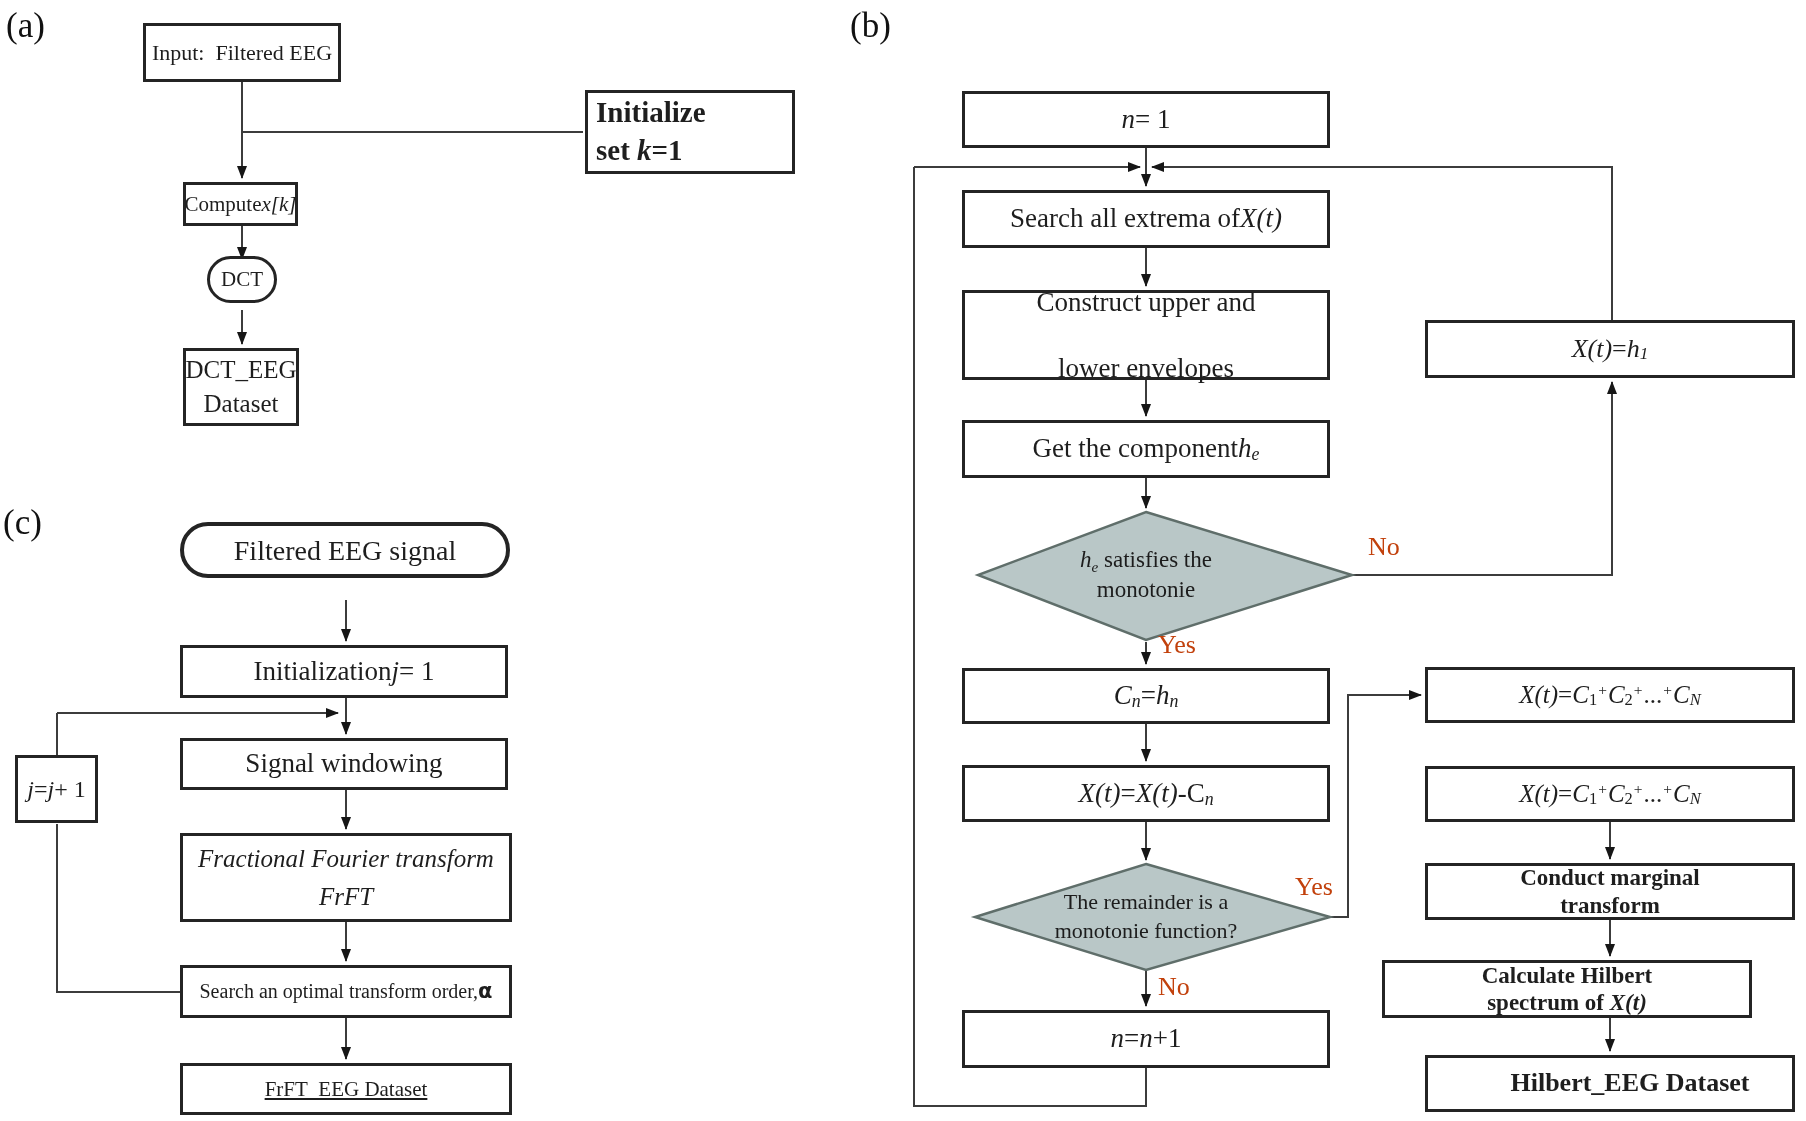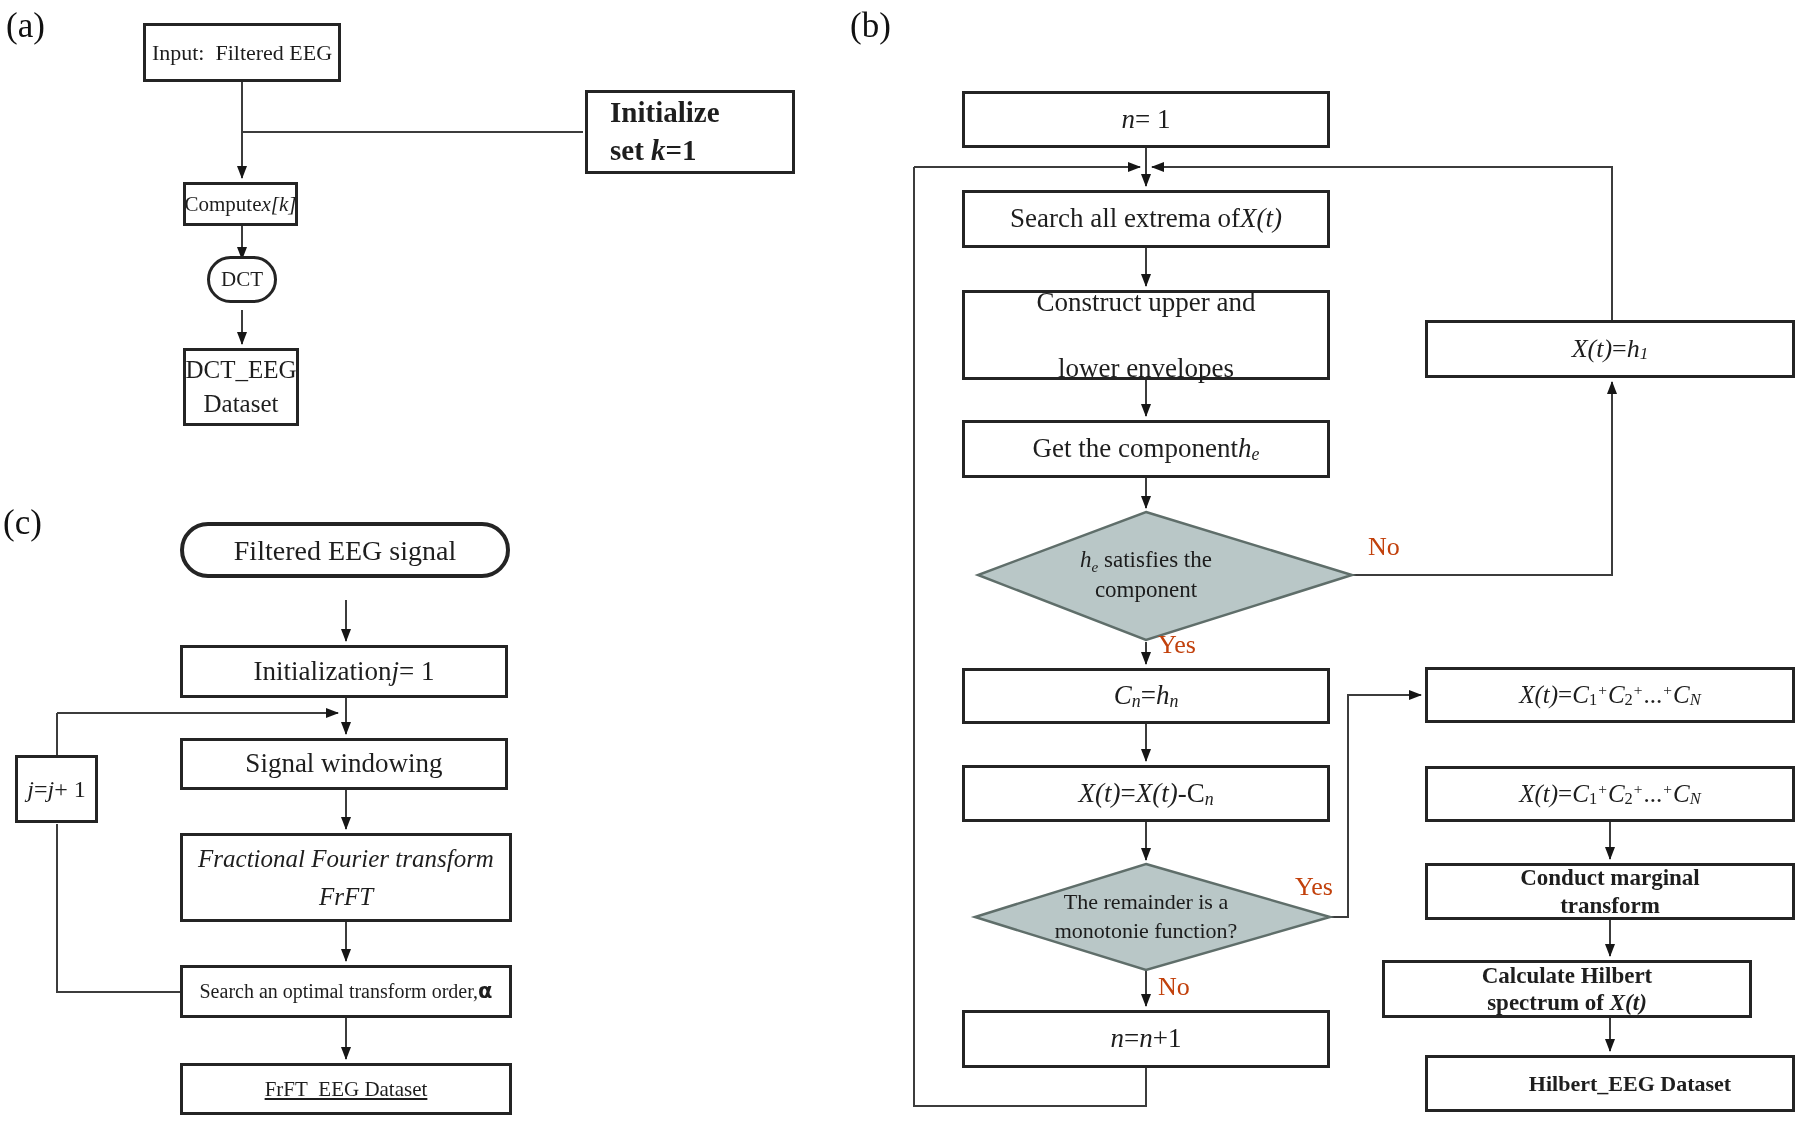--- a/index.html
+++ b/index.html
@@ -5,21 +5,21 @@
   html,body{margin:0;padding:0;background:#ffffff;}
   #canvas{position:relative;width:1806px;height:1121px;background:#ffffff;overflow:hidden;
           font-family:"Liberation Serif","DejaVu Serif",serif;color:#1e1e1e;}
   #wires{position:absolute;left:0;top:0;width:1806px;height:1121px;}
   .box{position:absolute;background:#ffffff;border:3px solid #242424;box-sizing:border-box;
        display:flex;align-items:center;justify-content:center;text-align:center;
        white-space:nowrap;line-height:1.25;}
   .col{flex-direction:column;}
   .stadium{border-radius:42px;}
   .bold{font-weight:bold;}
-  .left-align{align-items:flex-start;justify-content:center;text-align:right;padding-left:22px;}
+  .left-align{align-items:flex-start;justify-content:center;text-align:right;padding-left:8px;}
   .i{font-style:italic;}
   .sb{font-size:0.66em;position:relative;top:0.30em;line-height:0;}
   .sbi{font-size:0.66em;position:relative;top:0.30em;line-height:0;font-style:italic;}
   .ps{font-size:0.62em;position:relative;top:-0.35em;padding:0 1px;}
   .alpha{font-weight:bold;font-family:"DejaVu Sans",sans-serif;font-size:1.05em;}
   .pre{white-space:pre;}
   .plabel{position:absolute;font-size:35px;color:#111;}
   .lbl{position:absolute;font-size:26px;color:#c2410c;}
   .dtext{position:absolute;text-align:center;line-height:1.3;color:#1c1c1c;}
   .nowrap{white-space:nowrap;}
@@ -154,21 +154,21 @@
   </div>
 
   <div class="box" style="left:962px;top:420px;width:368px;height:58px;font-size:27px;">
     <span>Get the component </span>
       <span class="i">h</span>
       <span class="sbi">e</span>
   </div>
 
   <div class="dtext nowrap" style="left:1026px;top:545px;width:240px;font-size:23px;">
     <div><span class="i">h</span><span class="sbi">e</span><span> satisfies the</span></div>
-    <div>component</div>
+    <div>monotonie</div>
   </div>
   <div class="lbl" style="left:1368px;top:532px;">No</div>
   <div class="lbl" style="left:1158px;top:630px;">Yes</div>
 
   <div class="box" style="left:962px;top:668px;width:368px;height:56px;font-size:27px;">
     <span class="i">C</span>
       <span class="sbi">n</span>
       <span>=</span>
       <span class="i">h</span>
       <span class="sbi">n</span>
@@ -237,17 +237,17 @@
   <div class="box col bold" style="left:1425px;top:863px;width:370px;height:57px;font-size:23px;line-height:1.18;">
     <div>Conduct marginal</div>
     <div>transform</div>
   </div>
 
   <div class="box col bold" style="left:1341px;top:960px;width:370px;height:58px;font-size:23px;line-height:1.18;margin-left:41px;">
     <div>Calculate Hilbert</div>
     <div><span>spectrum of </span><span class="i">X(t)</span></div>
   </div>
 
-  <div class="box bold" style="left:1425px;top:1055px;width:370px;height:57px;font-size:22px;padding-left:40px;">
+  <div class="box bold" style="left:1425px;top:1055px;width:370px;height:57px;font-size:26px;padding-left:40px;">
     <span>Hilbert_EEG Dataset</span>
   </div>
 
 </div>
 
 </body></html>

